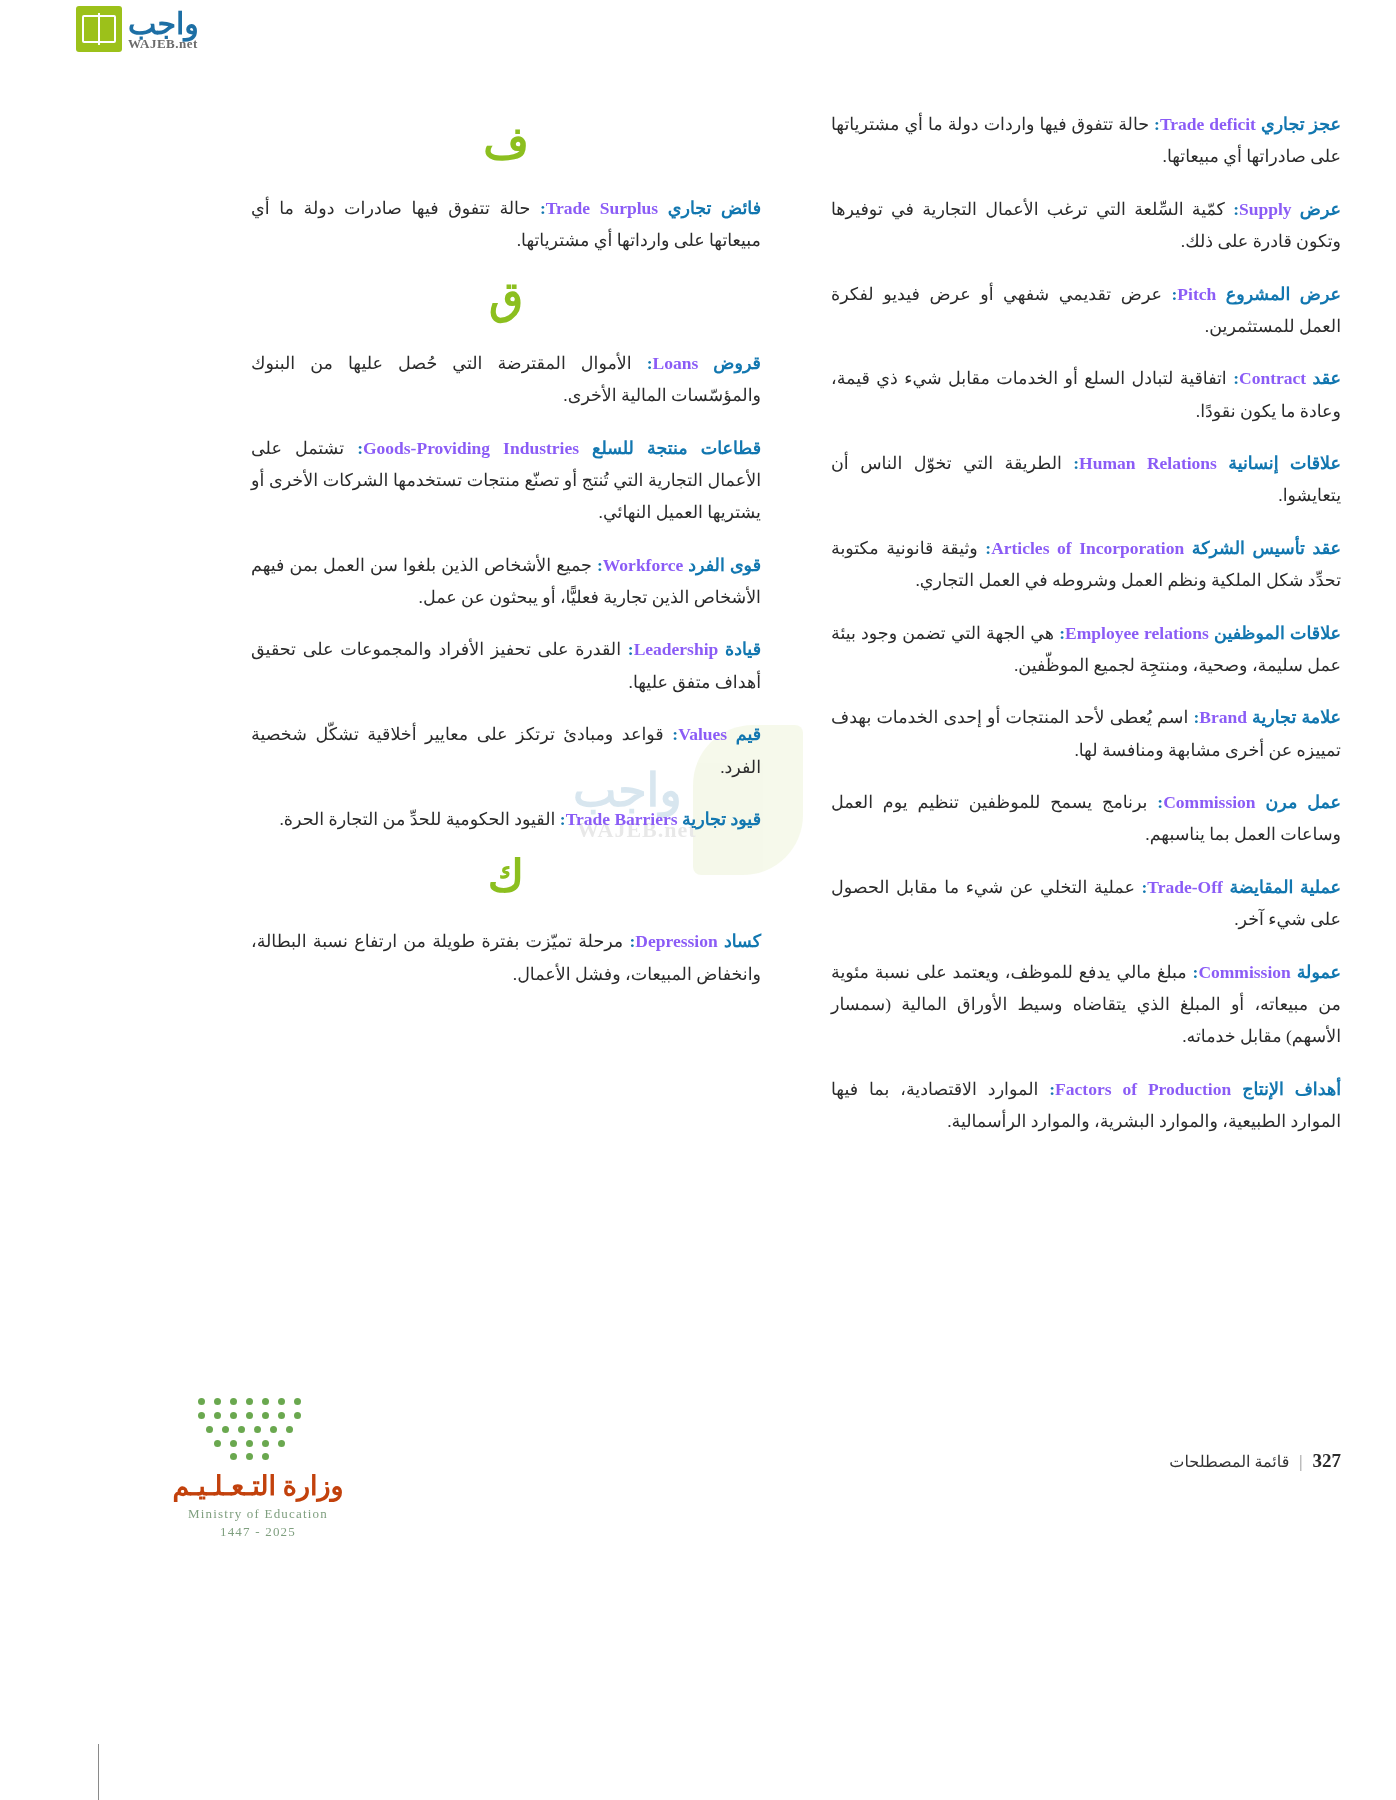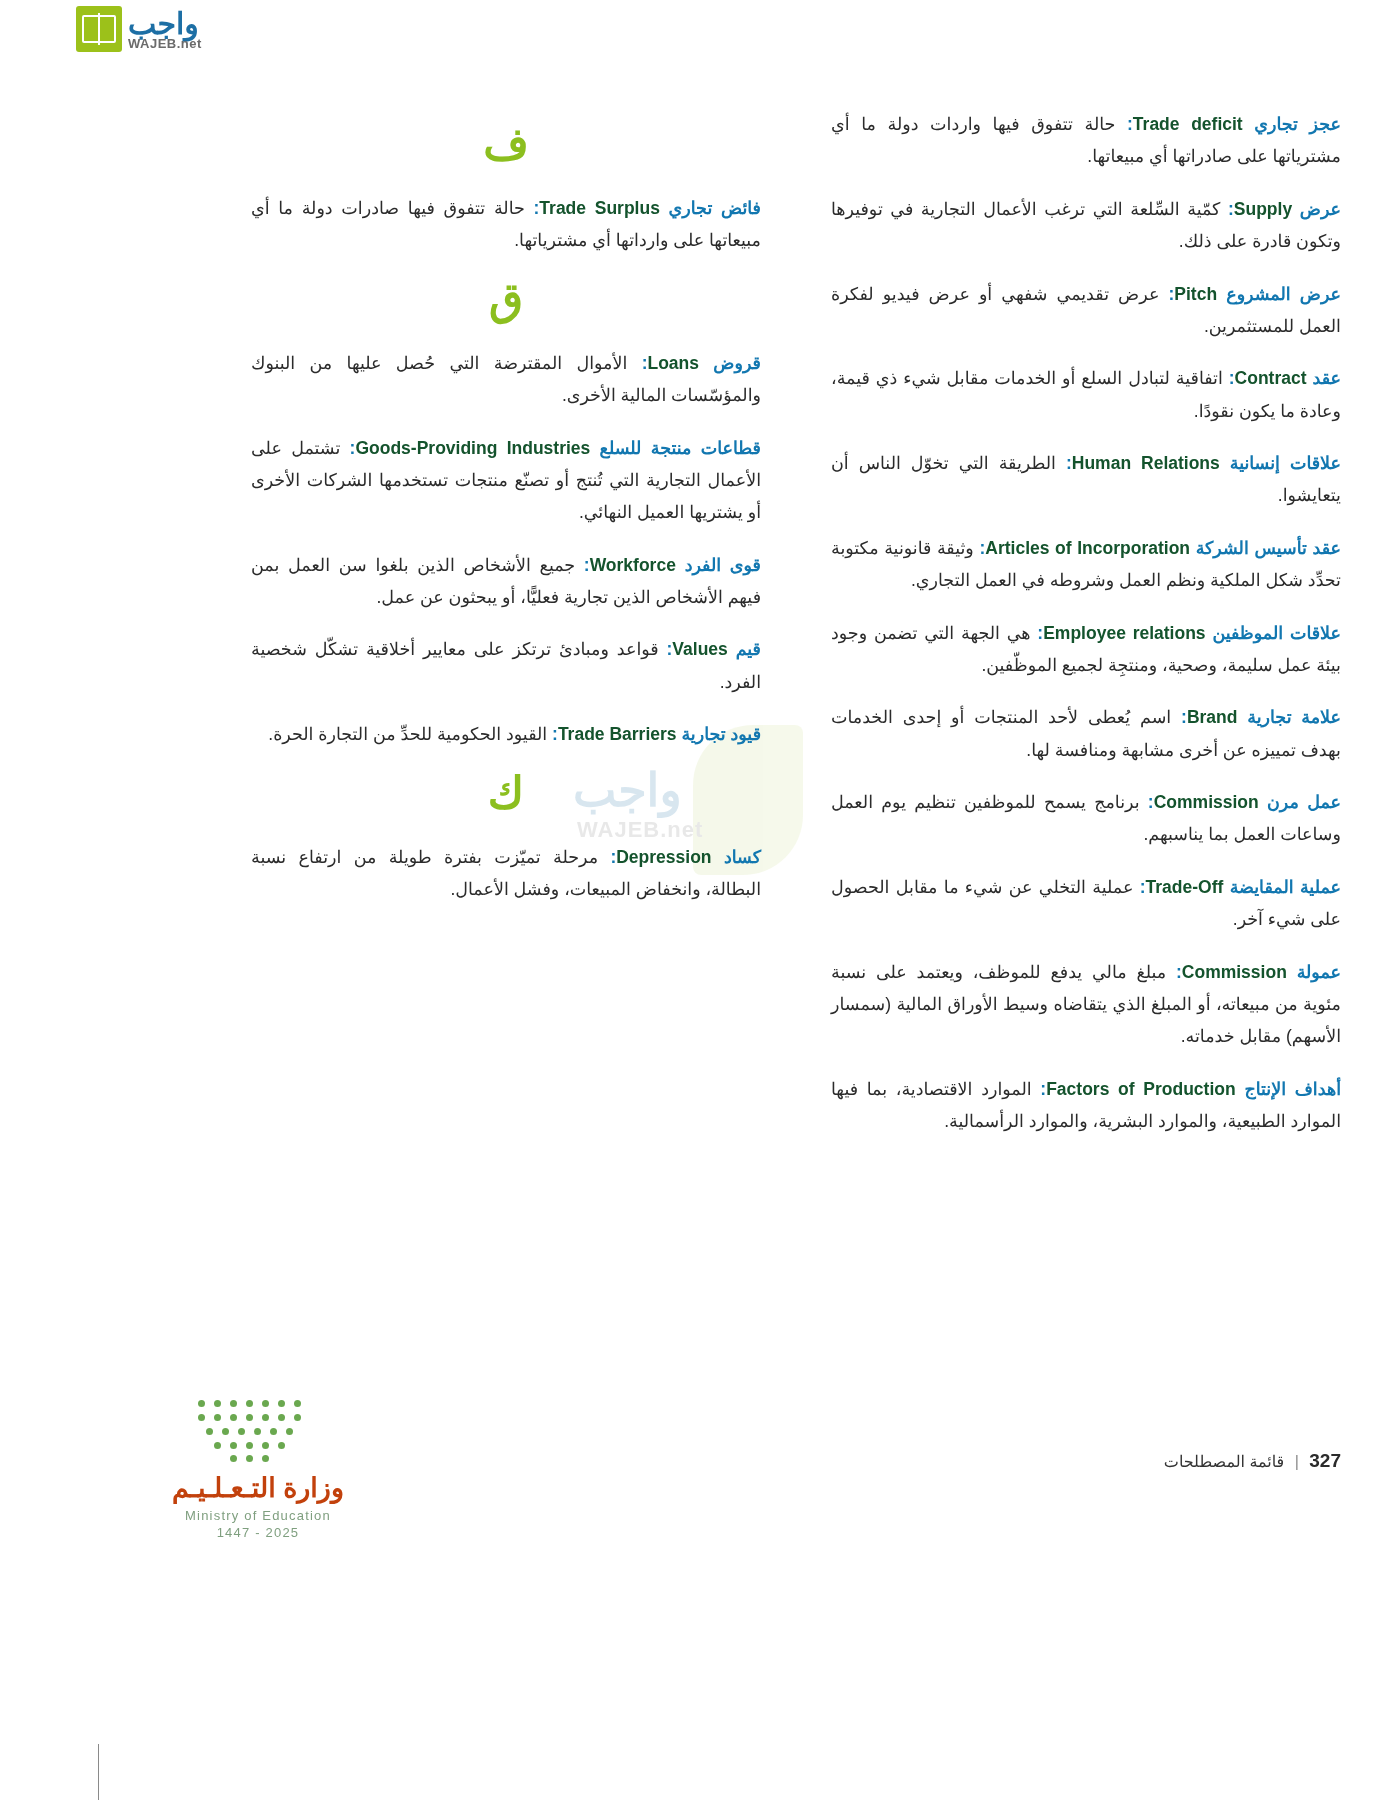--- a/index.html
+++ b/index.html
@@ -5,21 +5,21 @@
   html, body {
     margin: 0;
     padding: 0;
     background: #ffffff;
   }
   .page {
     position: relative;
     width: 1328px;
     height: 1800px;
     background: #ffffff;
-    font-family: Liberation Sans, sans-serif;
+    font-family: Liberation Serif, serif;
     overflow: hidden;
     margin-left: 42px;
   }
 
   
   .wajeb-logo {
     position: absolute;
     top: 6px;
     left: 8px;
     display: flex;
@@ -134,21 +134,21 @@
     font-size: 17.5px;
     line-height: 1.85;
     color: #2b2b2b;
     margin-bottom: 20px;
   }
   .term {
     color: #1277b0;
     font-weight: bold;
   }
   .term-en {
-    color: #14532d;
+    color: #8b5cf6;
     font-weight: bold;
     direction: ltr;
     unicode-bidi: embed;
   }
   .letter-head {
     font-size: 44px;
     font-weight: bold;
     color: #8cbf1f;
     text-align: center;
     margin: 6px 0 26px 0;
@@ -337,20 +337,25 @@
       <span class="term-en">Goods-Providing Industries</span><span class="term">:</span>
       <span>تشتمل على الأعمال التجارية التي تُنتج أو تصنّع منتجات تستخدمها الشركات الأخرى أو يشتريها العميل النهائي.</span>
     </div>
 
     <div class="entry">
       <span class="term">قوى الفرد</span>
       <span class="term-en">Workforce</span><span class="term">:</span>
       <span>جميع الأشخاص الذين بلغوا سن العمل بمن فيهم الأشخاص الذين تجارية فعليًّا، أو يبحثون عن عمل.</span>
     </div>
 
+    <div class="entry">
+      <span class="term">قيادة</span>
+      <span class="term-en">Leadership</span><span class="term">:</span>
+      <span>القدرة على تحفيز الأفراد والمجموعات على تحقيق أهداف متفق عليها.</span>
+    </div>
 
     <div class="entry">
       <span class="term">قيم</span>
       <span class="term-en">Values</span><span class="term">:</span>
       <span>قواعد ومبادئ ترتكز على معايير أخلاقية تشكّل شخصية الفرد.</span>
     </div>
 
     <div class="entry">
       <span class="term">قيود تجارية</span>
       <span class="term-en">Trade Barriers</span><span class="term">:</span>

